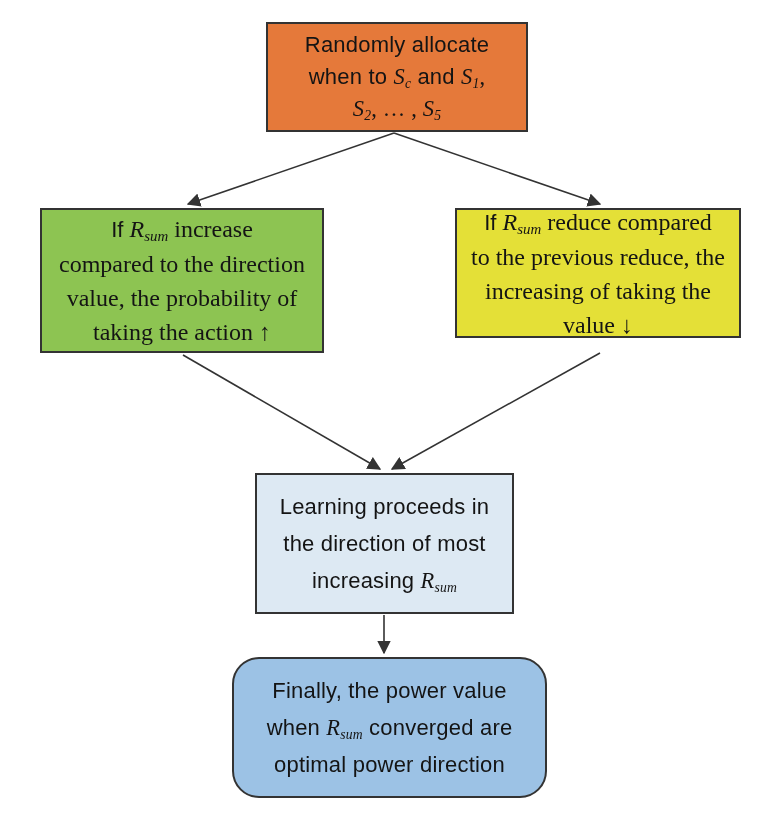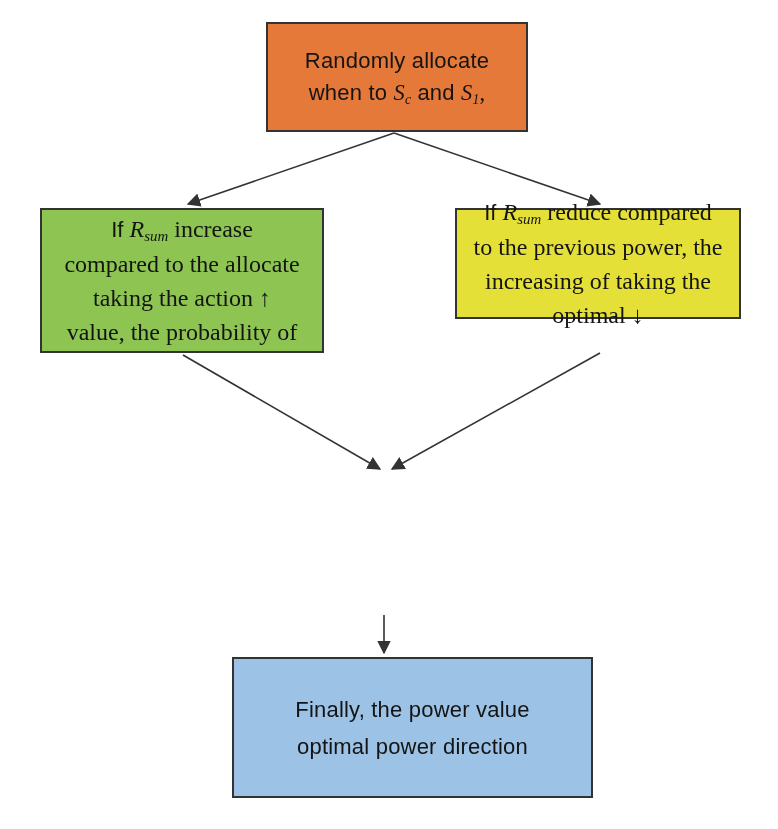--- a/index.html
+++ b/index.html
@@ -29,23 +29,23 @@
     box-sizing: border-box;
     border: 2px solid #333333;
     display: flex;
     flex-direction: column;
     justify-content: center;
     align-items: center;
     text-align: center;
   }
   #box-allocate { left: 266px; top: 22px;  width: 262px; height: 110px; }
   #box-increase { left: 40px;  top: 208px; width: 284px; height: 145px; }
-  #box-reduce   { left: 455px; top: 208px; width: 286px; height: 111px; }
+  #box-reduce   { left: 455px; top: 208px; width: 286px; height: 130px; }
   #box-learning { left: 255px; top: 473px; width: 259px; height: 141px; }
-  #box-final    { left: 232px; top: 657px; width: 361px; height: 141px; }
+  #box-final    { left: 232px; top: 657px; width: 315px; height: 141px; border-radius: 27px; }
 
   .line { white-space: nowrap; }
 
   
   .sans-box .line { font-size: 22px; line-height: 32px; letter-spacing: 0.2px; }
   #box-learning .line, #box-final .line { line-height: 37px; }
 
   
   .serif-box .line { font-size: 24px; line-height: 34px; }
 
@@ -77,35 +77,42 @@
     <line x1="394" y1="133" x2="188" y2="204" stroke="#333333" stroke-width="1.6" marker-end="url(#ah)"></line>
     <line x1="394" y1="133" x2="600" y2="204" stroke="#333333" stroke-width="1.6" marker-end="url(#ah)"></line>
     <line x1="183" y1="355" x2="380" y2="469" stroke="#333333" stroke-width="1.6" marker-end="url(#ah)"></line>
     <line x1="600" y1="353" x2="392" y2="469" stroke="#333333" stroke-width="1.6" marker-end="url(#ah)"></line>
     <line x1="384" y1="615" x2="384" y2="653" stroke="#333333" stroke-width="1.6" marker-end="url(#ah)"></line>
   </svg>
 
   <div id="box-allocate" class="flow-box sans-box" style="background: rgb(229, 121, 58);">
       <div class="line"><span class="seg-sans">Randomly allocate</span></div>
       <div class="line"><span class="seg-sans">when to </span><span class="seg-math">S</span><sub class="seg-math-sub">c</sub><span class="seg-sans"> and </span><span class="seg-math">S</span><sub class="seg-math-sub">1</sub><span class="seg-serif">,</span></div>
+      <div class="line"><span class="seg-math">S</span><sub class="seg-math-sub">2</sub><span class="seg-serif">, … , </span><span class="seg-math">S</span><sub class="seg-math-sub">5</sub></div>
     </div>
 
   <div id="box-increase" class="flow-box serif-box" style="background: rgb(141, 196, 82);">
       <div class="line"><span class="seg-sans">If </span><span class="seg-math">R</span><sub class="seg-math-sub">sum</sub><span class="seg-serif"> increase</span></div>
-      <div class="line"><span class="seg-serif">compared to the allocate</span></div>
+      <div class="line"><span class="seg-serif">compared to the direction</span></div>
+      <div class="line"><span class="seg-serif">value, the probability of</span></div>
       <div class="line"><span class="seg-serif">taking the action ↑</span></div>
-      <div class="line"><span class="seg-serif">value, the probability of</span></div>
     </div>
 
   <div id="box-reduce" class="flow-box serif-box" style="background: rgb(228, 224, 55);">
       <div class="line"><span class="seg-sans">If </span><span class="seg-math">R</span><sub class="seg-math-sub">sum</sub><span class="seg-serif"> reduce compared</span></div>
-      <div class="line"><span class="seg-serif">to the previous power, the</span></div>
+      <div class="line"><span class="seg-serif">to the previous reduce, the</span></div>
       <div class="line"><span class="seg-serif">increasing of taking the</span></div>
-      <div class="line"><span class="seg-serif">optimal ↓</span></div>
+      <div class="line"><span class="seg-serif">value ↓</span></div>
     </div>
 
+  <div id="box-learning" class="flow-box sans-box" style="background: rgb(221, 233, 243);">
+      <div class="line"><span class="seg-sans">Learning proceeds in</span></div>
+      <div class="line"><span class="seg-sans">the direction of most</span></div>
+      <div class="line"><span class="seg-sans">increasing </span><span class="seg-math">R</span><sub class="seg-math-sub">sum</sub></div>
+    </div>
 
   <div id="box-final" class="flow-box sans-box" style="background: rgb(156, 194, 229);">
       <div class="line"><span class="seg-sans">Finally, the power value</span></div>
+      <div class="line"><span class="seg-sans">when </span><span class="seg-math">R</span><sub class="seg-math-sub">sum</sub><span class="seg-sans"> converged are</span></div>
       <div class="line"><span class="seg-sans">optimal power direction</span></div>
     </div>
 
 </div>
 
 </body></html>

